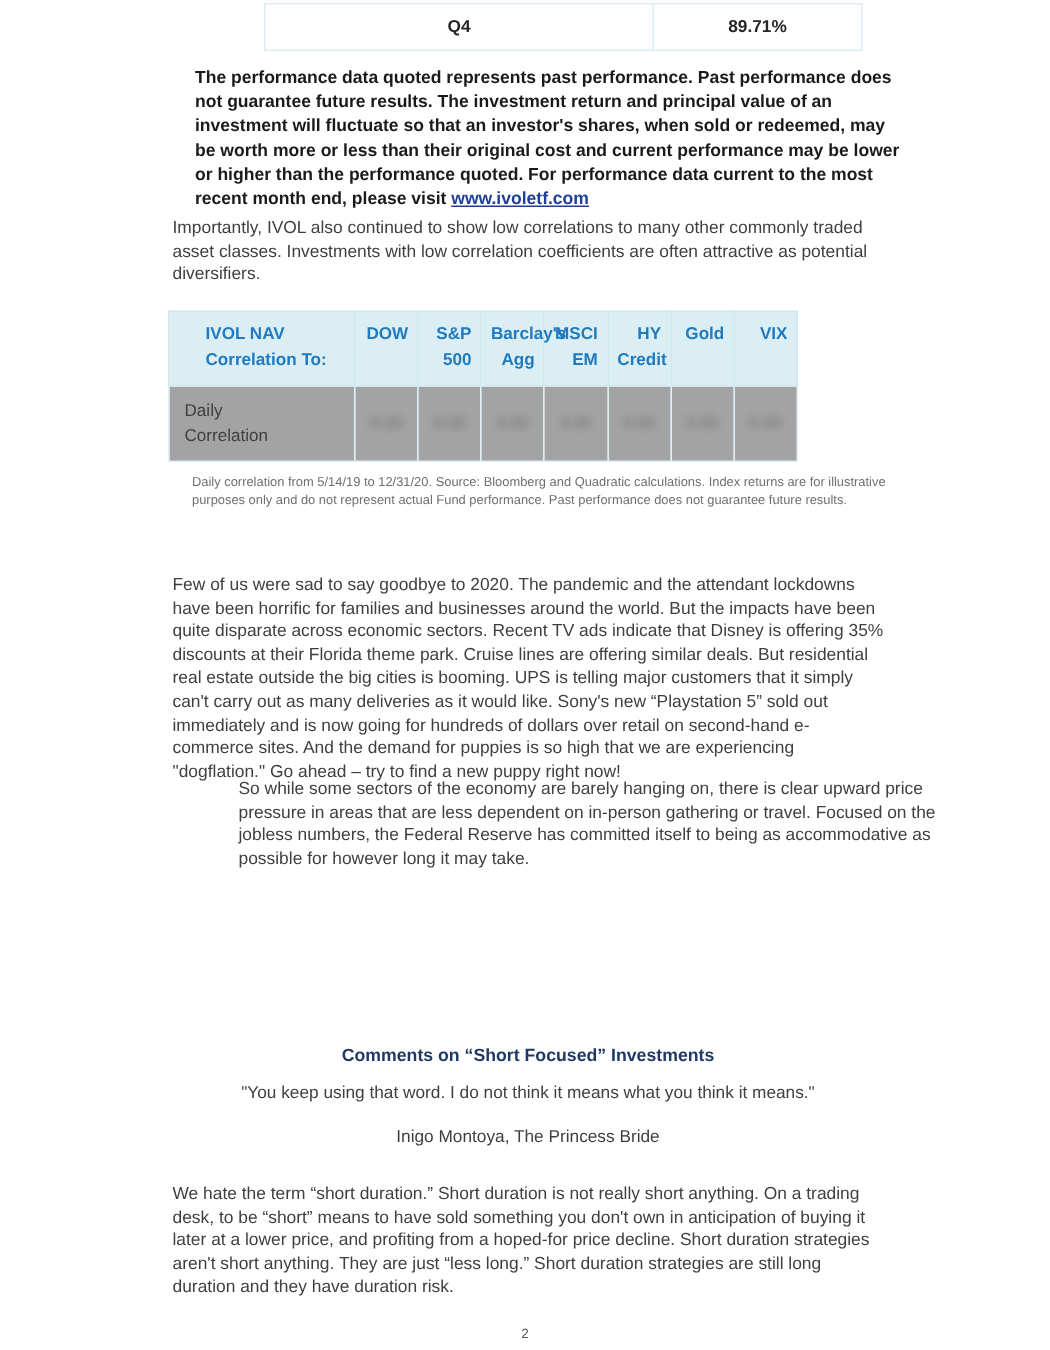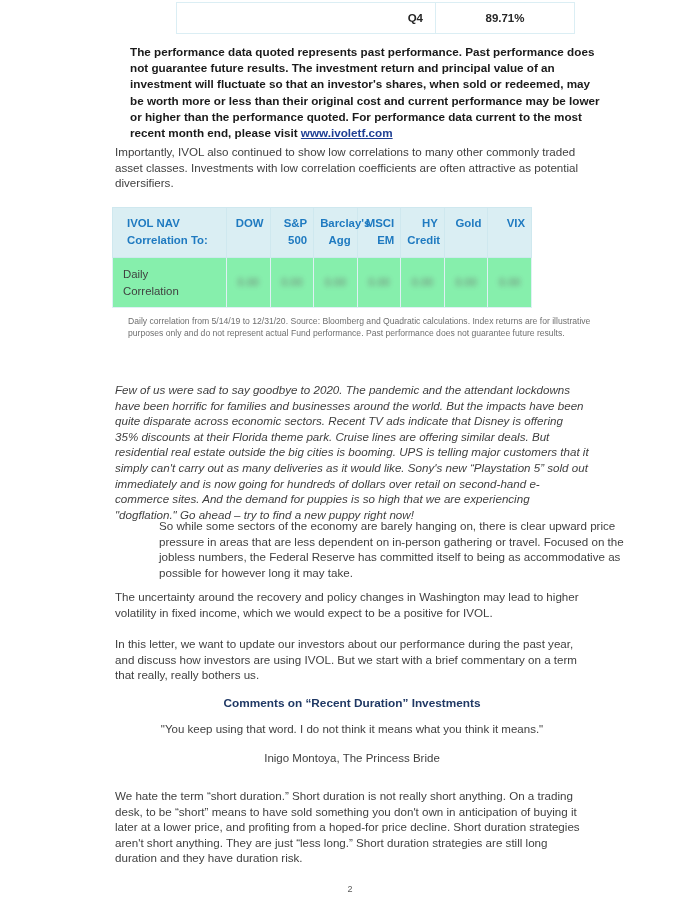--- a/index.html
+++ b/index.html
@@ -33,21 +33,21 @@
   }
   .perf-table td {
     border: 1px solid #dbeef4;
     height: 30px;
     padding: 0 12px;
     font-size: 11.5px;
     font-weight: bold;
     color: #262626;
     vertical-align: middle;
   }
-  .perf-table td.label { width: 234px; text-align: right; }
+  .perf-table td.label { width: 234px; text-align: center; }
   .perf-table td.value { width: 114px; text-align: center; }
 
   
   .col {
     position: absolute;
     left: 115px;
     width: 474px;
   }
 
   p.body {
@@ -87,32 +87,32 @@
     font-size: 11.4px;
     font-weight: bold;
     line-height: 17px;
     padding: 7px 6px 8px 6px;
     border: 1px solid #cfe8ef;
     vertical-align: top;
     text-align: right;
   }
   table.corr th.first {
     text-align: left;
-    padding-left: 14px;
+    padding-left: 24px;
     width: 93px;
   }
   table.corr td {
     border: 1px solid #dff0f5;
     height: 47px;
     font-size: 11.4px;
     line-height: 17px;
     color: #3f3f3f;
     vertical-align: middle;
     text-align: center;
-    background: #86efac;
+    background: #a3a3a3;
   }
   table.corr td.first {
     text-align: left;
     padding-left: 10px;
     width: 93px;
   }
   
   .redacted {
     display: inline-block;
     color: #6d6d6d;
@@ -237,38 +237,32 @@
           <td><span class="redacted">0.00</span></td>
           <td><span class="redacted">0.00</span></td>
           <td><span class="redacted">0.00</span></td>
         </tr>
       </tbody>
     </table>
   </div>
 
   <div class="corr-note">Daily correlation from 5/14/19 to 12/31/20. Source: Bloomberg and Quadratic calculations. Index returns are for illustrative purposes only and do not represent actual Fund performance. Past performance does not guarantee future results.</div>
 
-  <div class="col" style="top:382px;font-style:italic;">
+  <div class="col" style="top:382px;">
     <p class="body">Few of us were sad to say goodbye to 2020. The pandemic and the attendant lockdowns have been horrific for families and businesses around the world. But the impacts have been quite disparate across economic sectors. Recent TV ads indicate that Disney is offering 35% discounts at their Florida theme park. Cruise lines are offering similar deals. But residential real estate outside the big cities is booming. UPS is telling major customers that it simply can't carry out as many deliveries as it would like. Sony's new “Playstation 5” sold out immediately and is now going for hundreds of dollars over retail on second-hand e-commerce sites. And the demand for puppies is so high that we are experiencing "dogflation." Go ahead – try to find a new puppy right now!</p>
   </div>
 
   <div class="col" style="top:518px;margin-left:44px;">
     <p class="body">So while some sectors of the economy are barely hanging on, there is clear upward price pressure in areas that are less dependent on in-person gathering or travel. Focused on the jobless numbers, the Federal Reserve has committed itself to being as accommodative as possible for however long it may take.</p>
   </div>
 
-  <div class="col" style="top:589px;">
-    <p class="body">The uncertainty around the recovery and policy changes in Washington may lead to higher volatility in fixed income, which we would expect to be a positive for IVOL.</p>
-  </div>
-
-  <div class="col" style="top:636px;">
-    <p class="body">In this letter, we want to update our investors about our performance during the past year, and discuss how investors are using IVOL. But we start with a brief commentary on a term that really, really bothers us.</p>
-  </div>
+
 
   <div class="col" style="top:696px;">
-    <p class="center-head">Comments on “Recent Duration” Investments</p>
+    <p class="center-head">Comments on “Short Focused” Investments</p>
   </div>
 
   <div class="col" style="top:722px;">
     <p class="quote">"You keep using that word. I do not think it means what you think it means."</p>
   </div>
 
   <div class="col" style="top:751px;">
     <p class="attrib">Inigo Montoya, The Princess Bride</p>
   </div>
 

